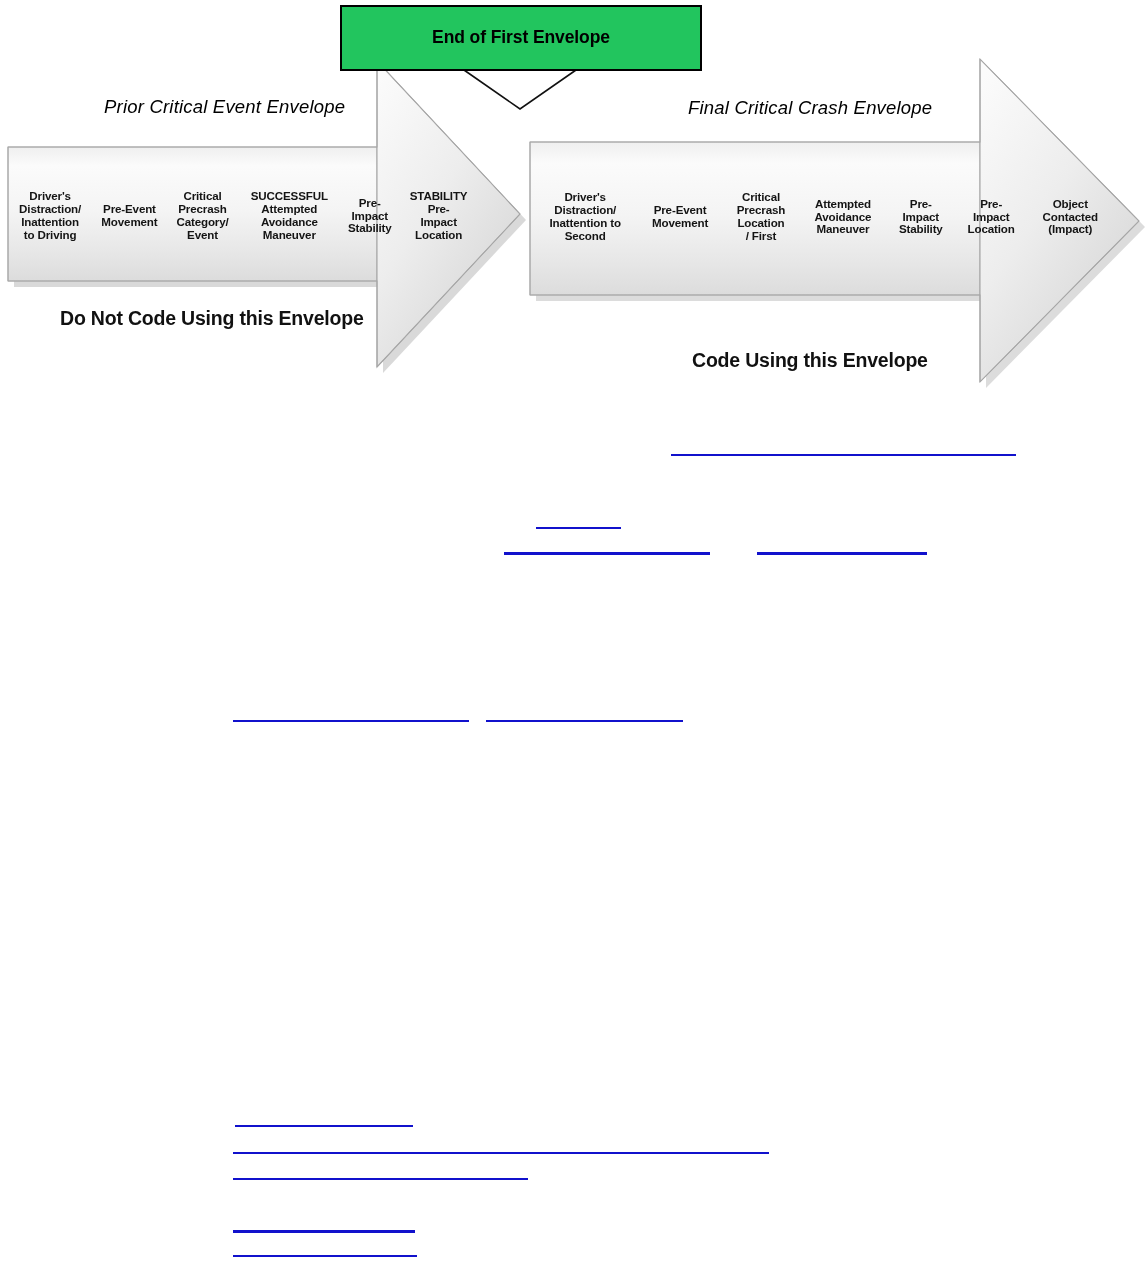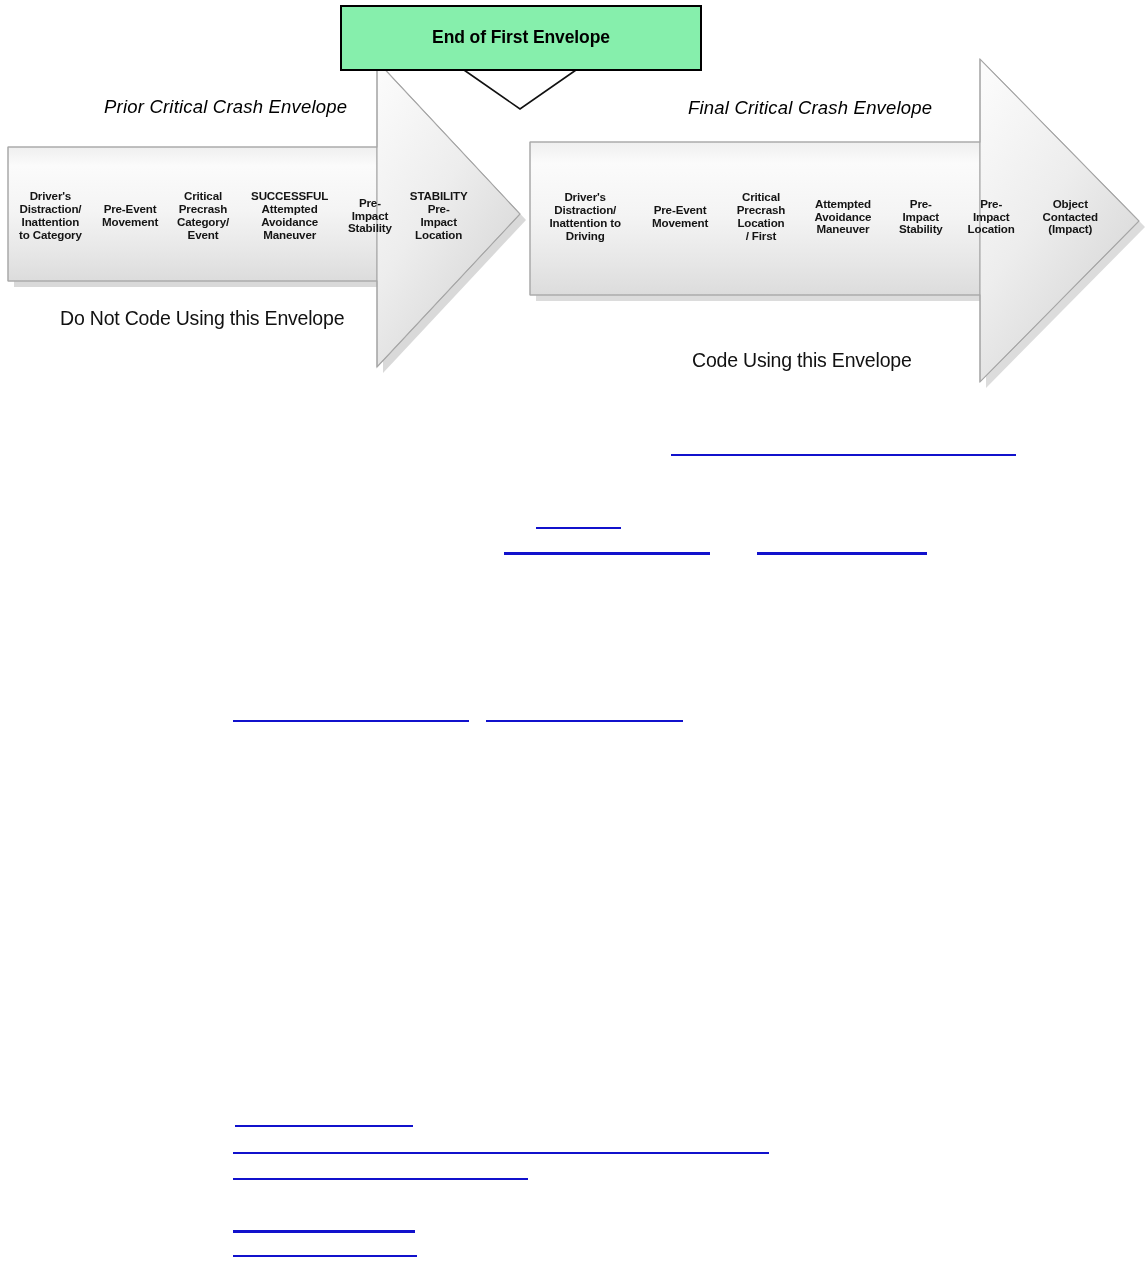--- a/index.html
+++ b/index.html
@@ -23,21 +23,21 @@
   }
 
   
   .callout {
     position: absolute;
     left: 340px;
     top: 5px;
     width: 362px;
     height: 66px;
     border: 2px solid #000000;
-    background: #86efac;
+    background: #22c55e;
     box-sizing: border-box;
     display: flex;
     align-items: center;
     justify-content: center;
     z-index: 40;
     gap: 44px;
   }
   .callout-line {
     font-size: 17.5px;
     font-weight: bold;
@@ -63,21 +63,21 @@
     color: #000000;
     white-space: nowrap;
     letter-spacing: 0.2px;
   }
   #cap-prior  { left: 104px; top: 96px; }
   #cap-final  { left: 688px; top: 97px; }
 
   .caption-bold {
     position: absolute;
     font-size: 19.5px;
-    font-weight: normal;
+    font-weight: bold;
     color: #111111;
     white-space: nowrap;
     letter-spacing: -0.2px;
   }
   #cap-donot  { left: 60px;  top: 307px; }
   #cap-code   { left: 692px; top: 313px; margin-top: 36px; }
 
   
   .arrow-wrap {
     position: absolute;
@@ -186,32 +186,32 @@
 
       <polygon points="13,97 463,97 463,14 622,176 463,337 463,250 13,250" fill="#b9b9b9" transform="translate(3,3)" opacity="0.5"></polygon>
 
       <polygon points="10,94 460,94 460,247 10,247" fill="url(#gradR)" stroke="#b3b3b3" stroke-width="1"></polygon>
 
       <polygon points="460,11 619,173 460,334 460,247 460,94" fill="url(#gradRhead)" stroke="#9d9d9d" stroke-width="1"></polygon>
       <polygon points="10,94 460,94 460,11 619,173 460,334 460,247 10,247" fill="none" stroke="#a8a8a8" stroke-width="1.1"></polygon>
     </svg>
   </div>
 
-  <div class="caption-italic" id="cap-prior">Prior Critical Crash Envelope</div>
+  <div class="caption-italic" id="cap-prior">Prior Critical Event Envelope</div>
   <div class="caption-italic" id="cap-final">Final Critical Crash Envelope</div>
 
   <div class="caption-bold" id="cap-donot">Do Not Code Using this Envelope</div>
   <div class="caption-bold" id="cap-code">Code Using this Envelope</div>
 
   <div class="stage-row" id="stages-left">
       <div class="stage" style="flex: 82 0 auto;">
         <div>Driver's</div>
         <div>Distraction/</div>
         <div>Inattention</div>
-        <div>to Category</div>
+        <div>to Driving</div>
       </div>
       <div class="stage" style="flex: 68 0 auto;">
         <div>Pre-Event</div>
         <div>Movement</div>
       </div>
       <div class="stage" style="flex: 72 0 auto;">
         <div>Critical</div>
         <div>Precrash</div>
         <div>Category/</div>
         <div>Event</div>
@@ -232,21 +232,21 @@
         <div>Pre-</div>
         <div>Impact</div>
         <div>Location</div>
       </div>
     </div>
   <div class="stage-row" id="stages-right">
       <div class="stage" style="flex: 90 0 auto;">
         <div>Driver's</div>
         <div>Distraction/</div>
         <div>Inattention to</div>
-        <div>Driving</div>
+        <div>Second</div>
       </div>
       <div class="stage" style="flex: 80 0 auto;">
         <div>Pre-Event</div>
         <div>Movement</div>
       </div>
       <div class="stage" style="flex: 76 0 auto;">
         <div>Critical</div>
         <div>Precrash</div>
         <div>Location</div>
         <div>/ First</div>

